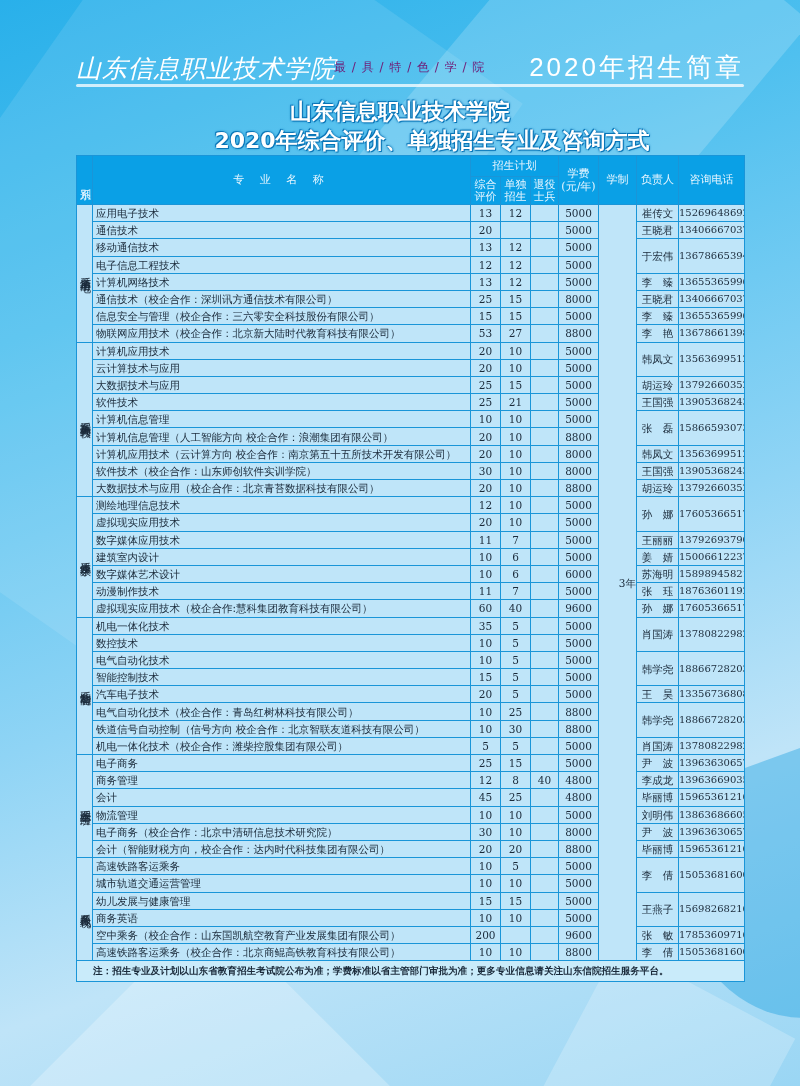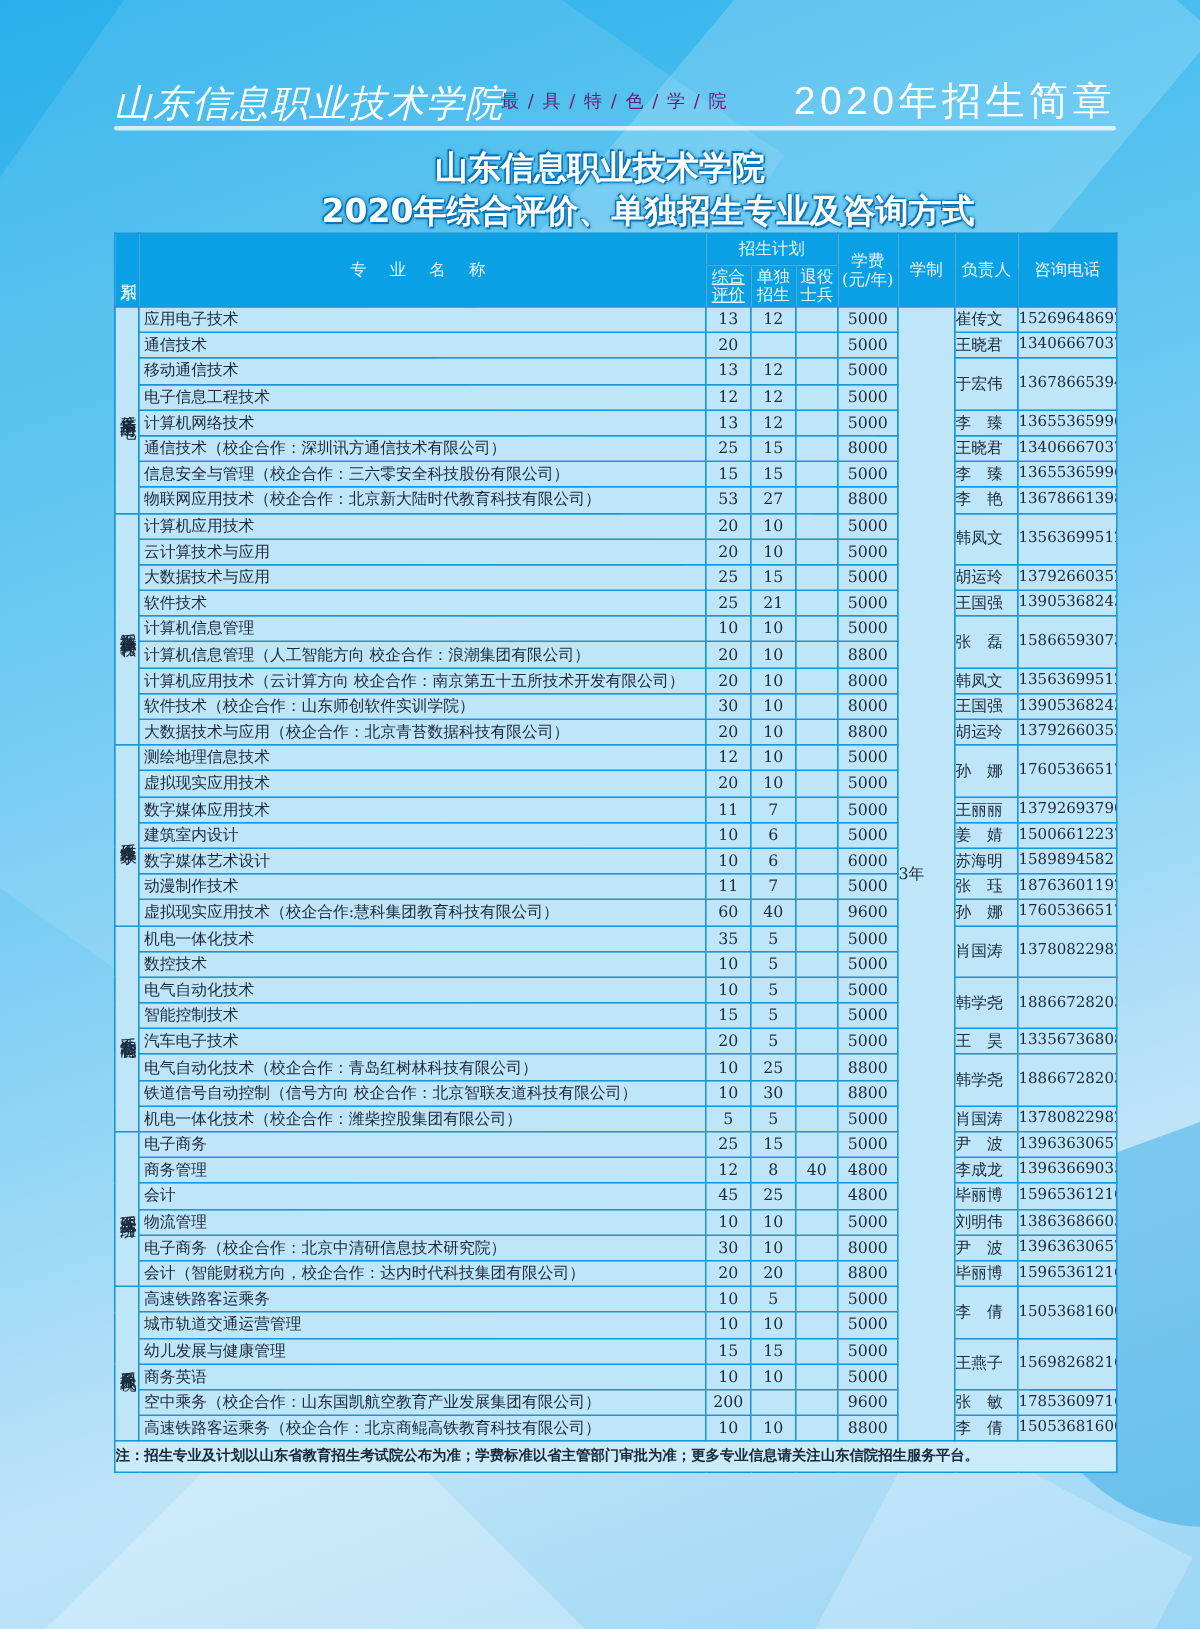--- a/index.html
+++ b/index.html
@@ -27,24 +27,24 @@
   .title2{top:126px;padding-left:32px;}
 
   table{position:absolute;left:76px;top:155px;width:668px;border-collapse:collapse;table-layout:fixed;
     font-size:10.5px;color:#1a2a3a;}
   td,th{border:1.5px solid #1a95d8;padding:0;height:16.2px;line-height:16px;overflow:hidden;white-space:nowrap;}
   thead th{background:#0aa0e6;color:#e8f6ff;font-weight:normal;font-size:11px;}
   tbody td{background:#bfe5f9;}
   td.num{text-align:center;}
   td.name{padding-left:3px;}
   td.dept{writing-mode:vertical-rl;text-orientation:upright;text-align:center;font-size:11px;letter-spacing:-1px;background:#bfe5f9;}
-  td.dur{text-align:left;}
-  td.person{}
+  td.dur{text-align:right;}
+  td.person{text-align:center;}
   td.phone{text-align:center;font-size:10px;}
-  .note-row td{background:#c9ebfa;font-weight:bold;font-family:"DejaVu Sans",sans-serif;font-size:9.6px;padding-left:0;height:20px;}
+  .note-row td{background:#c9ebfa;font-weight:bold;font-family:"DejaVu Sans",sans-serif;font-size:9.6px;padding-left:16px;height:20px;}
 </style>
 </head>
 <body>
 
 <div class="bg-shape s1"></div>
 <div class="bg-shape s2"></div>
 <div class="bg-shape s3"></div>
 <div class="bg-shape s4"></div>
 <div class="bg-shape s5"></div>
 
@@ -74,21 +74,21 @@
     <tr>
       <th rowspan="2" style="height:48px;writing-mode:vertical-rl;text-orientation:upright;font-size:11px;">系别</th>
       <th rowspan="2" style="letter-spacing:6px;margin-top:16px;">专 业 名 称</th>
       <th colspan="3" style="height:20px;">招生计划</th>
       <th rowspan="2" style="white-space:normal;line-height:13px;">学费(元/年)</th>
       <th rowspan="2">学制</th>
       <th rowspan="2">负责人</th>
       <th rowspan="2">咨询电话</th>
     </tr>
     <tr>
-      <th style="white-space:normal;line-height:12px;height:27px;text-decoration:underline;">综合评价</th>
+      <th style="white-space:normal;line-height:12px;height:27px;">综合评价</th>
       <th style="white-space:normal;line-height:12px;">单独招生</th>
       <th style="white-space:normal;line-height:12px;margin-left:24px;">退役士兵</th>
     </tr>
   </thead>
   <tbody id="tbody">
       <tr>
         <td class="dept" rowspan="8">电子与通信系</td>
         <td class="name">应用电子技术</td>
         <td class="num">13</td>
         <td class="num">12</td>

